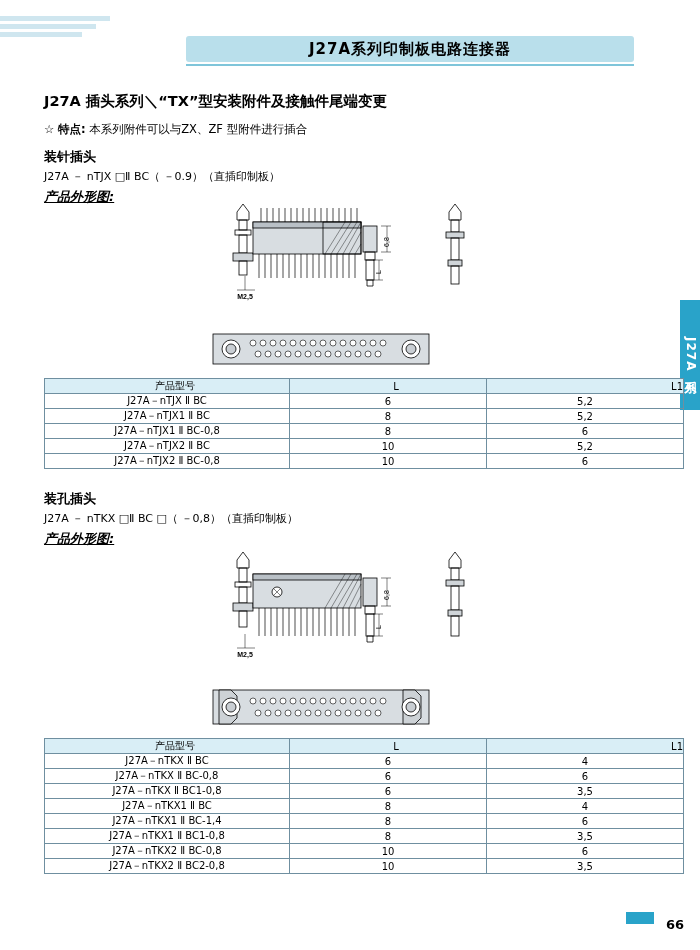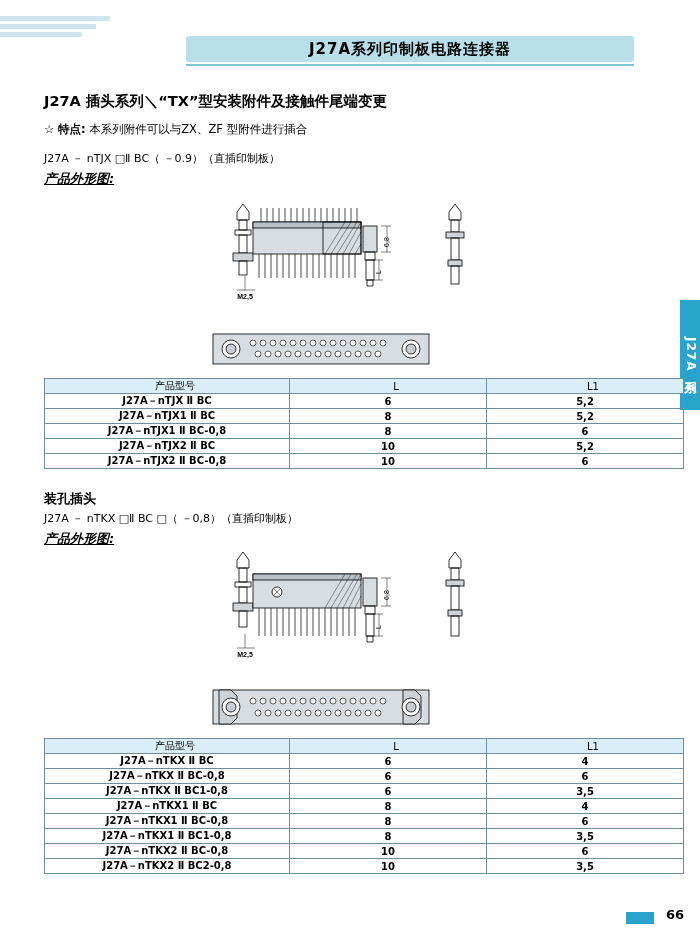--- a/index.html
+++ b/index.html
@@ -66,30 +66,29 @@
     position:absolute;
     border-collapse:collapse;
     font-family:"DejaVu Sans","Liberation Sans",sans-serif;
     font-size:10px;
   }
   table.spec th,table.spec td{
     border:1px solid #6f8fa0;
     text-align:center;
     height:14px;
     padding:0;
-    font-weight:bold;
   }
   table.spec th{background:#d9eef6;font-weight:normal;font-size:10px;padding-left:16px;}
   table.spec .c1{width:228px;}
   table.spec .c2{width:180px;}
-  table.spec .c3{width:180px;}
+  table.spec .c3{width:180px;text-align:right;}
 
   
   .footer-bar{position:absolute;right:46px;bottom:26px;width:28px;height:12px;background:#29a3c9;}
-  .page-num{position:absolute;right:16px;bottom:28px;font-size:13px;font-weight:bold;font-family:"DejaVu Sans","Liberation Sans",sans-serif;}
+  .page-num{position:absolute;right:16px;bottom:18px;font-size:13px;font-weight:bold;font-family:"DejaVu Sans","Liberation Sans",sans-serif;}
 
   
   .draw{position:absolute;}
   svg{display:block;}
   .dim{font-size:7px;font-family:"Liberation Sans",sans-serif;}
 </style>
 </head>
 <body>
 
 <div class="page">
@@ -111,20 +110,21 @@
 
   <div class="h1">J27A 插头系列＼“TX”型安装附件及接触件尾端变更</div>
 
   <div class="feature">
     <span>☆</span>
     <b>特点:</b>
     <span>本系列附件可以与ZX、ZF 型附件进行插合</span>
   </div>
 
   <div class="sec" style="left:44px;top:148px;">
+    <div class="sec-title">装针插头</div>
     <div class="sec-code">J27A － nTJX □Ⅱ BC（ －0.9）（直插印制板）</div>
     <div class="sec-outline">产品外形图:</div>
   </div>
 
   <div class="draw" style="left:205px;top:198px;">
     <svg width="300" height="110" viewBox="0 0 300 110">
       <g stroke="#000" fill="none" stroke-width="0.8">
 
         <path d="M38 6 L44 14 L44 22 L32 22 L32 14 Z"></path>
         <rect x="34" y="22" width="8" height="10"></rect>
@@ -373,21 +373,21 @@
         <td>J27A－nTKX Ⅱ BC1-0,8</td>
         <td>6</td>
         <td>3,5</td>
       </tr>
       <tr>
         <td>J27A－nTKX1 Ⅱ BC</td>
         <td>8</td>
         <td>4</td>
       </tr>
       <tr>
-        <td>J27A－nTKX1 Ⅱ BC-0,8</td>
+        <td>J27A－nTKX1 Ⅱ BC-1,4</td>
         <td>8</td>
         <td>6</td>
       </tr>
       <tr>
         <td>J27A－nTKX1 Ⅱ BC1-0,8</td>
         <td>8</td>
         <td>3,5</td>
       </tr>
       <tr>
         <td>J27A－nTKX2 Ⅱ BC-0,8</td>

